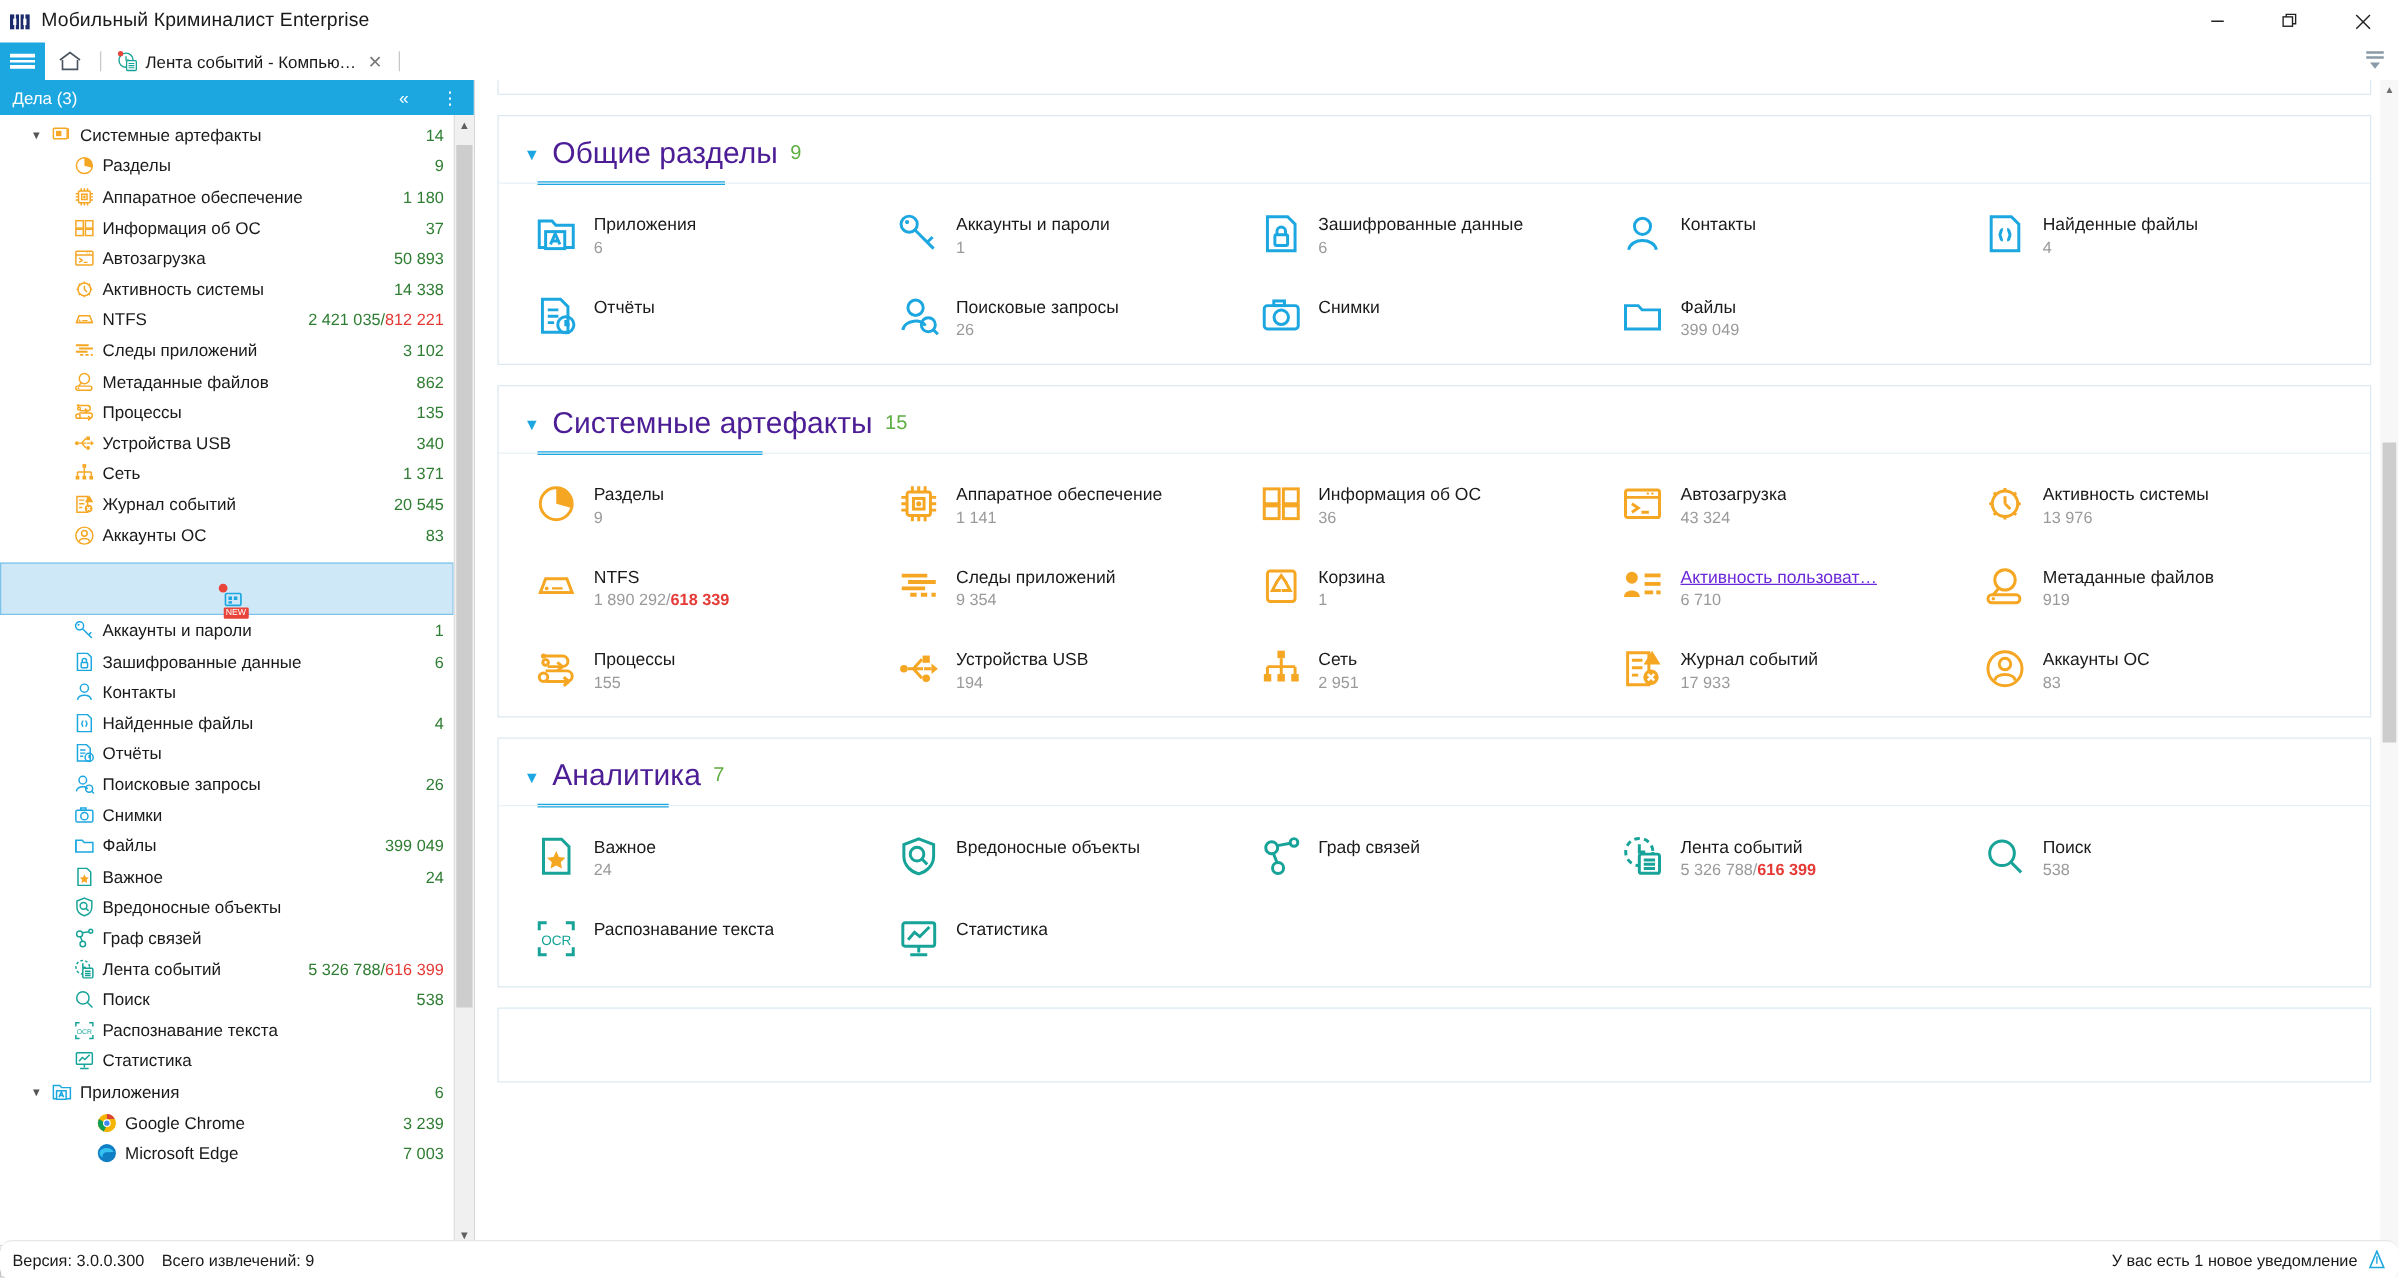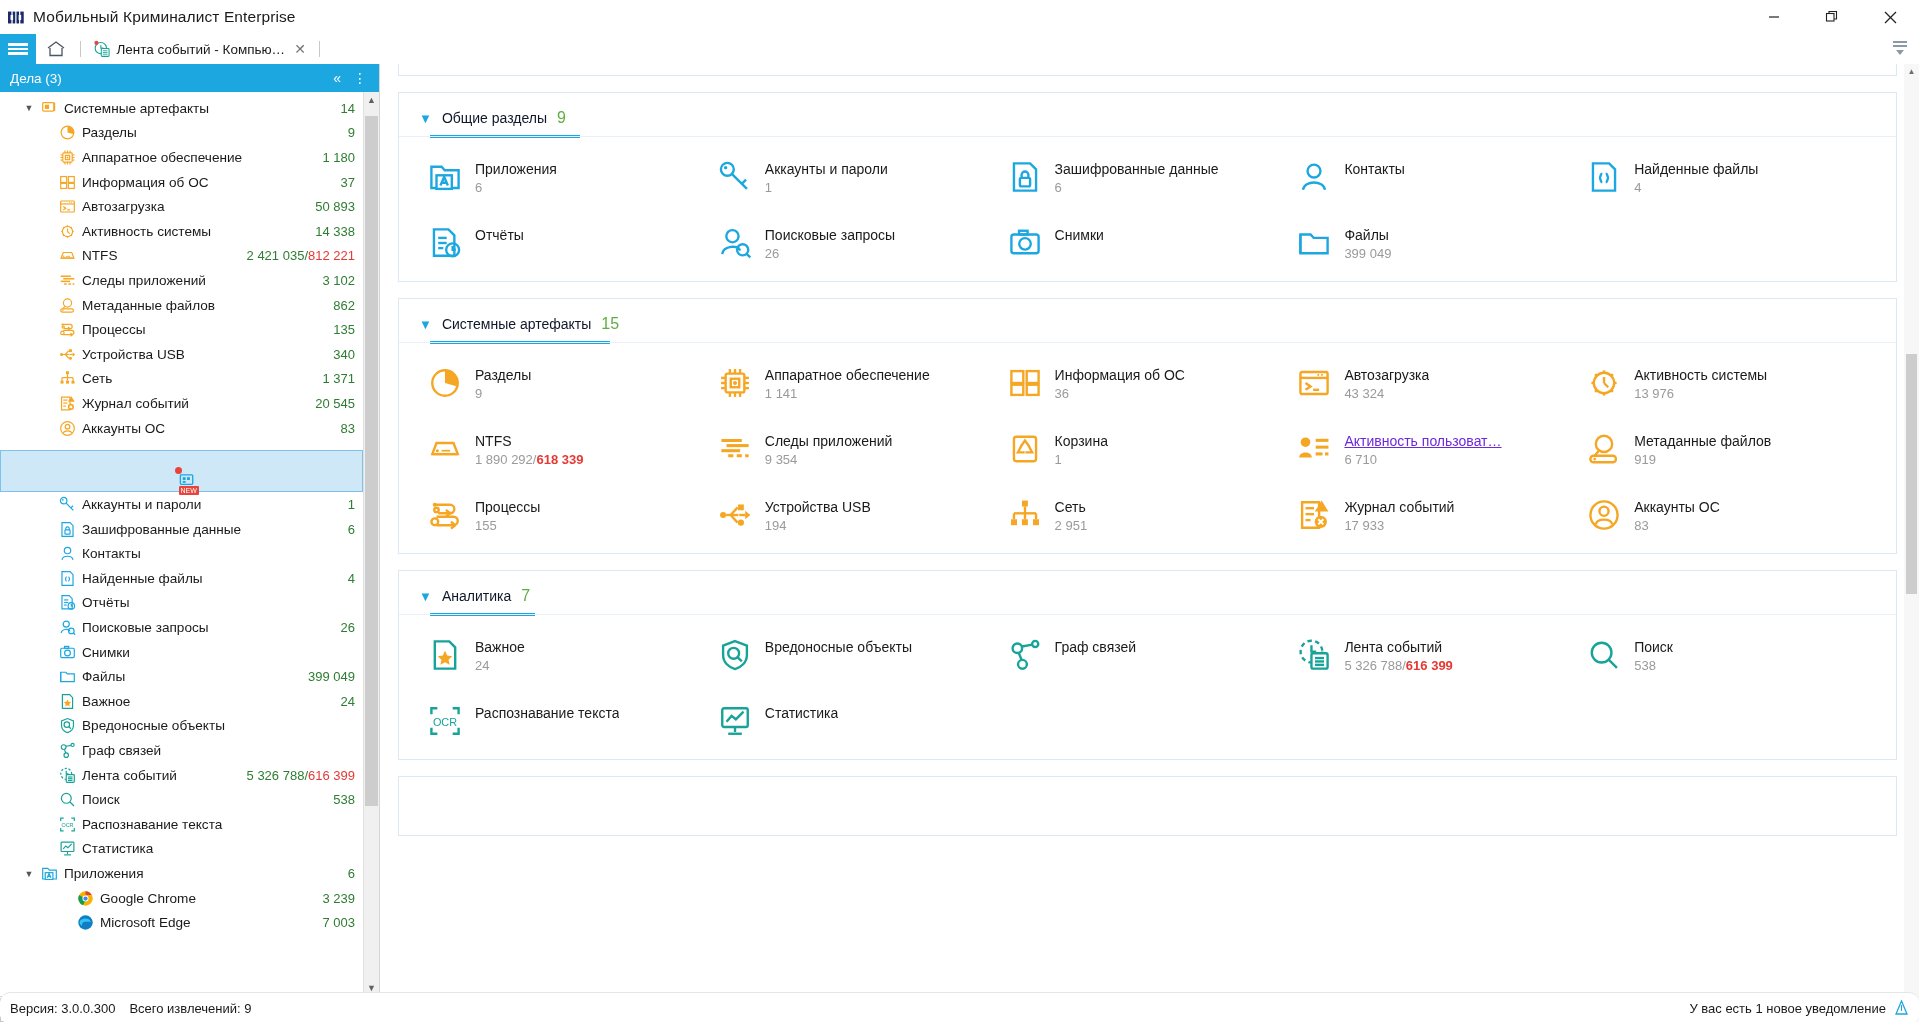--- a/index.html
+++ b/index.html
@@ -63,20 +63,21 @@
     display: flex; flex-direction: column;
     background: #ffffff;
     border-right: 1px solid #d6d6d6;
     position: relative;
   }
   .sidebar-header {
     height: 28px; background: #1ca7e0; color: #fff;
     display: flex; align-items: center;
     padding: 0 6px 0 10px;
     font-size: 13.5px;
+    gap: 14px;
   }
   .sidebar-header .spacer { flex: 1; }
   .sidebar-header .hdr-btn { padding: 0 6px; font-size: 14px; line-height: 1; color:#fff; }
   .tree-wrap { flex: 1; position: relative; overflow: hidden; }
   .tree {
     position:absolute; inset:0 16px 0 0;
     overflow: hidden;
     padding-top: 4px;
   }
   .tnode {
@@ -131,21 +132,21 @@
   .panel-top {
     border: 1px solid #dce9f2; background:#fff; height: 56px;
     display:flex; align-items:center; justify-content:flex-end;
     padding: 0 14px; margin-bottom: 16px;
   }
   .sec-head {
     display: flex; align-items: center; gap: 10px;
     padding: 16px 0 0 20px; position: relative;
   }
   .chev { color: #1ca7e0; font-size: 13px; line-height:1; }
-  .sec-title { color: #0f172a; font-size: 14px; }
+  .sec-title { color: #4c1d95; font-size: 24px; }
   .sec-count { color: #5eae43; font-size: 16px; }
   .sec-underline {
     height: 3px; background: #1ca7e0; width: 170px;
     margin: 8px 0 0 31px;
   }
   .sec-rule { height:1px; background:#e8f1f7; margin-top:-2px; }
   .grid {
     display: grid; grid-template-columns: repeat(5, 1fr);
     padding: 22px 20px 20px 28px;
     row-gap: 30px;

